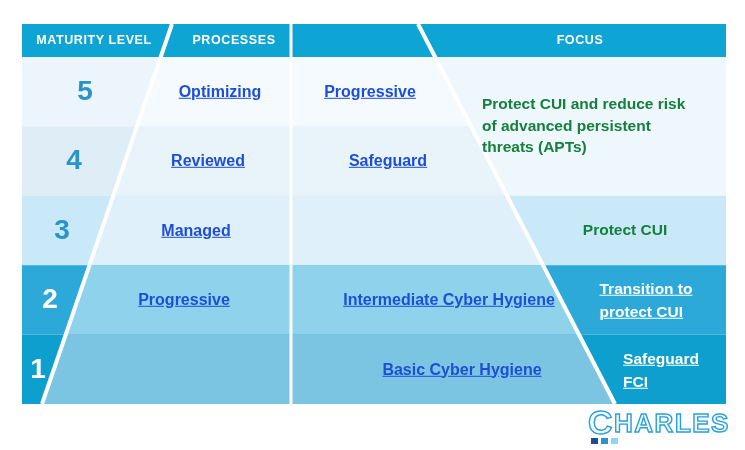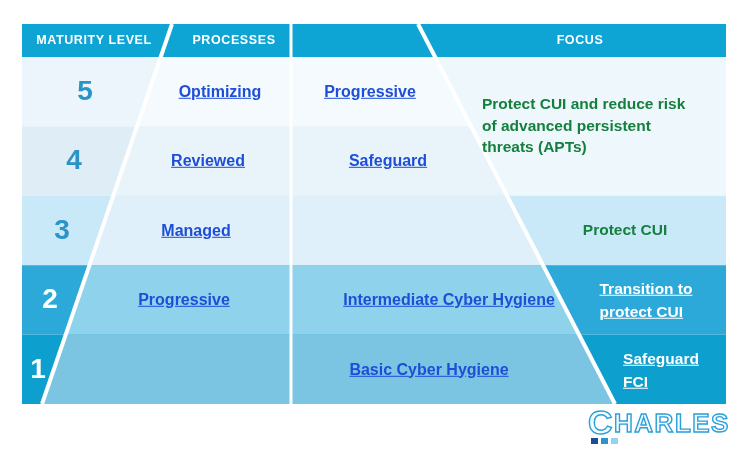--- a/index.html
+++ b/index.html
@@ -68,21 +68,21 @@
   <div class="txt num num-white" style="left:38px;top:368.5px">1</div>
 
   <div class="txt cell" style="left:220px;top:92px">Optimizing</div>
   <div class="txt cell" style="left:208px;top:161px">Reviewed</div>
   <div class="txt cell" style="left:196px;top:230.5px">Managed</div>
   <div class="txt cell" style="left:184px;top:300px">Progressive</div>
 
   <div class="txt cell" style="left:370px;top:92px">Progressive</div>
   <div class="txt cell" style="left:388px;top:161px">Safeguard</div>
   <div class="txt cell" style="left:449px;top:300px">Intermediate Cyber Hygiene</div>
-  <div class="txt cell" style="left:429px;top:369.5px">Basic Cyber Hygiene</div>
+  <div class="txt cell" style="left:462px;top:369.5px">Basic Cyber Hygiene</div>
 
   <div class="txt focus-light" style="left:597px;top:126px">Protect CUI and reduce risk
 of advanced persistent
 threats (APTs)</div>
   <div class="txt focus-light" style="left:625px;top:229.5px;width:auto">Protect CUI</div>
   <div class="txt focus-white" style="left:646px;top:300px">Transition to
 protect CUI</div>
   <div class="txt focus-white" style="left:661px;top:369.5px">Safeguard
 FCI</div>
 

